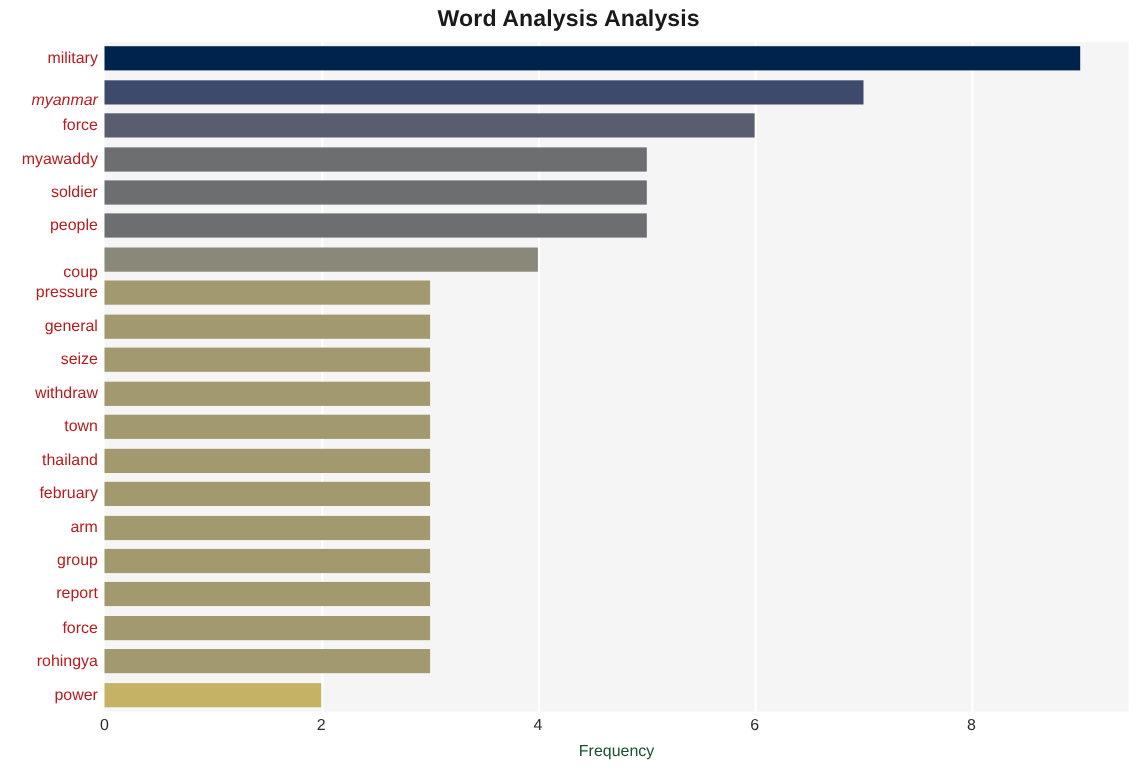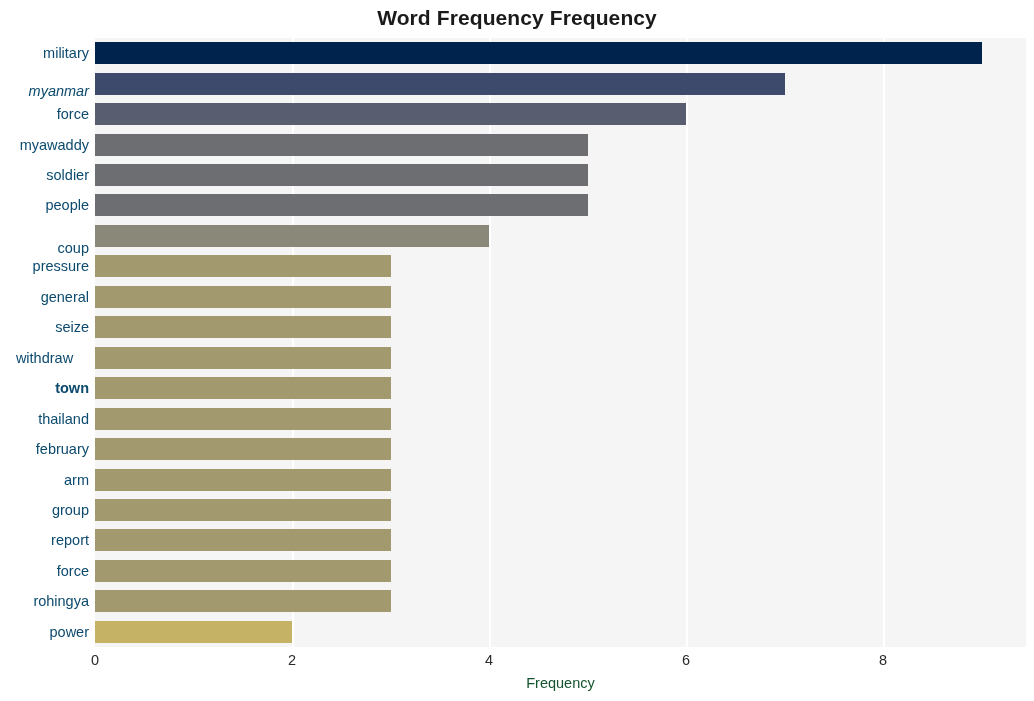--- a/index.html
+++ b/index.html
@@ -71,21 +71,21 @@
     top: 38px;
     width: 89px;
     height: 609px;
   }
   .ylabel {
     position: absolute;
     right: 0;
     width: 89px;
     text-align: right;
     font-size: 14.5px;
-    color: #0c4a6e;
+    color: #b91c1c;
     line-height: 16px;
     white-space: nowrap;
   }
 
   #xlabels-layer {
     position: absolute;
     left: 0;
     top: 652px;
     width: 1034px;
     height: 24px;
@@ -107,21 +107,21 @@
     text-align: center;
     font-size: 14.5px;
     color: #14532d;
   }
 </style>
 </head>
 <body>
 
 <div id="chart-root">
 
-  <div id="chart-title">Word Frequency Frequency</div>
+  <div id="chart-title">Word Analysis Analysis</div>
 
   <div id="plot-area">
     <div id="gridlines-layer">
         <div class="gridline" style="left: 197.037px;"></div>
         <div class="gridline" style="left: 394.074px;"></div>
         <div class="gridline" style="left: 591.111px;"></div>
         <div class="gridline" style="left: 788.148px;"></div>
       </div>
     <div id="bars-layer">
         <div class="bar" title="military: 9" style="top: 4.225px; width: 886.667px; background: rgb(0, 35, 77);"></div>
@@ -151,22 +151,22 @@
       <div class="ylabel" style="top: 7.225px;">military</div>
       <div class="ylabel" style="top: 45px; font-style: italic;">myanmar</div>
       <div class="ylabel" style="top: 68.125px;">force</div>
       <div class="ylabel" style="top: 98.575px;">myawaddy</div>
       <div class="ylabel" style="top: 129.025px;">soldier</div>
       <div class="ylabel" style="top: 159.475px;">people</div>
       <div class="ylabel" style="top: 202px;">coup</div>
       <div class="ylabel" style="top: 220.375px;">pressure</div>
       <div class="ylabel" style="top: 250.825px;">general</div>
       <div class="ylabel" style="top: 281.275px;">seize</div>
-      <div class="ylabel" style="top: 311.725px; text-align: center;">withdraw</div>
-      <div class="ylabel" style="top: 342.175px; font-weight: bold;">town</div>
+      <div class="ylabel" style="top: 311.725px;">withdraw</div>
+      <div class="ylabel" style="top: 342.175px;">town</div>
       <div class="ylabel" style="top: 372.625px;">thailand</div>
       <div class="ylabel" style="top: 403.075px;">february</div>
       <div class="ylabel" style="top: 433.525px;">arm</div>
       <div class="ylabel" style="top: 463.975px;">group</div>
       <div class="ylabel" style="top: 494.425px;">report</div>
       <div class="ylabel" style="top: 524.875px;">force</div>
       <div class="ylabel" style="top: 555.325px;">rohingya</div>
       <div class="ylabel" style="top: 585.775px;">power</div>
     </div>
 

